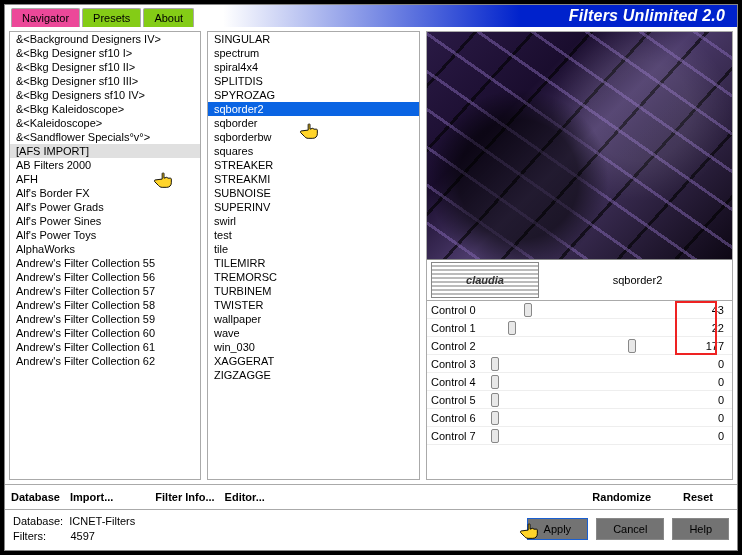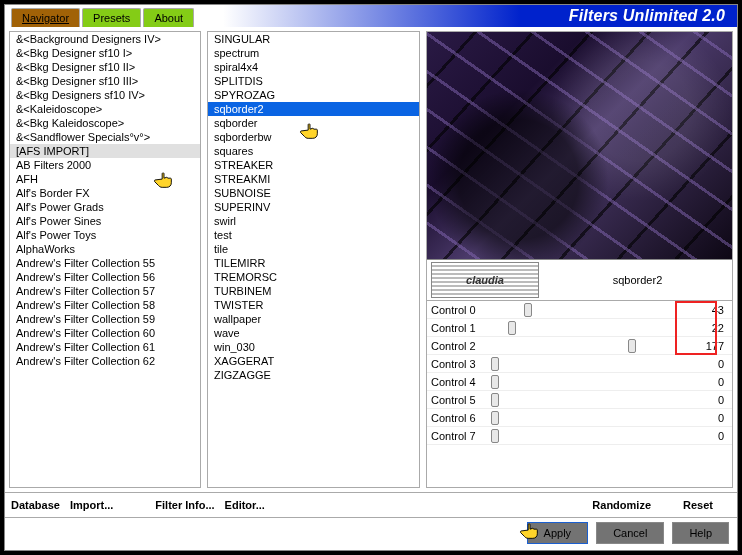--- a/index.html
+++ b/index.html
@@ -1,21 +1,21 @@
 <!DOCTYPE html>
 <html><head>
 <meta charset="utf-8">
 <style>
 * { box-sizing: border-box; margin: 0; padding: 0; font-family: "Segoe UI", Tahoma, sans-serif; font-size: 11px; }
 body { background: #fff; width: 742px; height: 555px; margin: 0 auto; border: 4px solid #000; position: relative; }
 .outer { display: flex; flex-direction: column; height: 100%; border: 1px solid #888; }
 .titlebar { display: flex; height: 22px; }
 .tabs { display: flex; align-items: flex-end; flex: 0 0 auto; padding-left: 6px; }
 .tab { background: #84cc16; border: 1px solid #aaa; border-bottom: none; padding: 3px 10px; margin-right: 2px; border-top-left-radius: 2px; border-top-right-radius: 2px; font-size: 11px; }
-.tab.active { background: #a16207; text-decoration: underline; }
+.tab.active { background: #ec4899; }
 .banner { flex: 1; background: linear-gradient(to right, #fff 5%, #0022cc 60%, #0022cc); color: #fff; font-weight: bold; font-style: italic; font-size: 16px; display: flex; align-items: center; justify-content: flex-end; padding-right: 12px; letter-spacing: 0.2px; }
 .main { flex: 1; display: flex; gap: 6px; padding: 4px; overflow: hidden; }
 .col { border: 1px solid #aaa; background: #fff; overflow-y: scroll; flex-shrink: 0; }
 .col1 { width: 192px; }
 .col2 { width: 213px; }
 .listitem { padding: 1px 6px; white-space: nowrap; font-size: 11px; }
 .listitem.sel1 { background: #e0e0e0; }
 .listitem.sel2 { background: #0a64e3; color: #fff; }
 .right { flex: 1; display: flex; flex-direction: column; border: 1px solid #aaa; }
 .preview { height: 228px; background: linear-gradient(135deg, #2a1a45 0%, #1a0d2e 30%, #4b3a6a 50%, #0d0714 100%); position: relative; overflow: hidden; border-bottom: 1px solid #888; }
@@ -59,22 +59,22 @@
     <div class="banner">Filters Unlimited 2.0</div>
   </div>
 
   <div class="main">
     <div class="col col1" id="list1">
         <div class="listitem">&amp;&lt;Background Designers IV&gt;</div>
         <div class="listitem">&amp;&lt;Bkg Designer sf10 I&gt;</div>
         <div class="listitem">&amp;&lt;Bkg Designer sf10 II&gt;</div>
         <div class="listitem">&amp;&lt;Bkg Designer sf10 III&gt;</div>
         <div class="listitem">&amp;&lt;Bkg Designers sf10 IV&gt;</div>
+        <div class="listitem">&amp;&lt;Bkg Kaleidoscope&gt;</div>
         <div class="listitem">&amp;&lt;Kaleidoscope&gt;</div>
-        <div class="listitem">&amp;&lt;Bkg Kaleidoscope&gt;</div>
         <div class="listitem">&amp;&lt;Sandflower Specials°v°&gt;</div>
         <div class="listitem sel1">[AFS IMPORT]</div>
         <div class="listitem">AB Filters 2000</div>
         <div class="listitem">AFH</div>
         <div class="listitem">Alf's Border FX</div>
         <div class="listitem">Alf's Power Grads</div>
         <div class="listitem">Alf's Power Sines</div>
         <div class="listitem">Alf's Power Toys</div>
         <div class="listitem">AlphaWorks</div>
         <div class="listitem">Andrew's Filter Collection 55</div>
@@ -190,20 +190,24 @@
     <span class="btnlike">Filter Info...</span>
     <span class="btnlike">Editor...</span>
     <span class="spacer"></span>
     <span class="btnlike">Randomize</span>
     <span style="width:12px"></span>
     <span class="btnlike">Reset</span>
     <span style="width:8px"></span>
   </div>
 
   <div class="footer">
+    <div class="status">
+      <div><span>Database:</span>&nbsp;&nbsp;<span>ICNET-Filters</span></div>
+      <div><span>Filters:</span>&nbsp;&nbsp;&nbsp;&nbsp;&nbsp;&nbsp;&nbsp;&nbsp;<span>4597</span></div>
+    </div>
     <div class="footerbtns">
       <button class="primary">Apply</button>
       <button>Cancel</button>
       <button>Help</button>
     </div>
   </div>
 </div>
 
 <div class="hand" style="left:148px; top:165px;"><svg viewBox="0 0 24 24">
       <path fill="#ffd42a" stroke="#000" stroke-width="1" d="M2 12l8-1V5c0-1 2-1 2 0v5l3-1c1 0 1 1 1 1l3 0c1 0 1 1 1 1v4c0 3-2 5-5 5h-5c-2 0-3-1-4-2l-4-4c-1-1 0-2 0-2z"></path>

